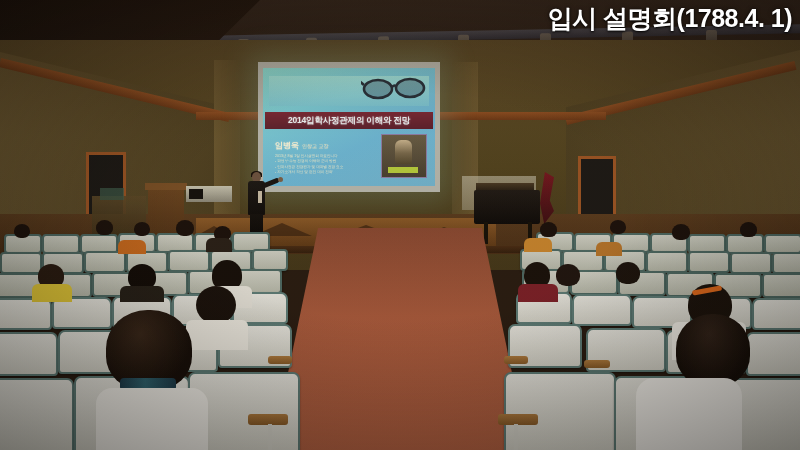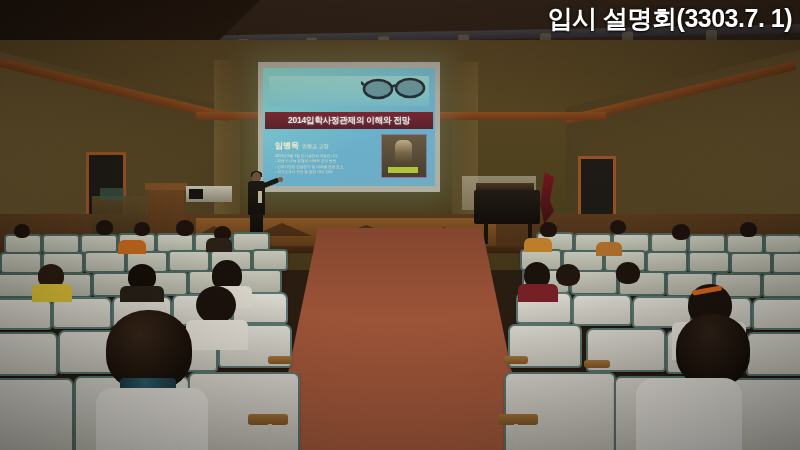--- a/index.html
+++ b/index.html
@@ -533,15 +533,15 @@
     <div style="position:absolute; left:120px; top:150px; width:56px; height:13px; background:linear-gradient(90deg,#1d3b4a 0%, #2e6470 45%, #1d3b4a 100%); border-radius:4px;"></div>
     <div class="person-body" style="left:96px; top:160px; width:112px; height:62px; background:#f5f3ec; border-radius:16px 16px 0 0;"></div>
 
     <div class="person-head" style="left:676px;top:86px; width:74px; height:72px; background:radial-gradient(ellipse at 45% 28%, #33241a 0%, #150e08 72%); border-radius:48% 48% 42% 42%;"></div>
     <div class="person-body" style="left:636px;top:150px; width:106px; height:72px; background:#f7f5ef; border-radius:18px 18px 0 0;"></div>
   </div>
 
   <div class="warmth"></div>
   <div class="vignette"></div>
 
-  <div class="caption">입시 설명회(3303.7. 1)</div>
+  <div class="caption">입시 설명회(1788.4. 1)</div>
 
 </div>
 
 </body></html>

